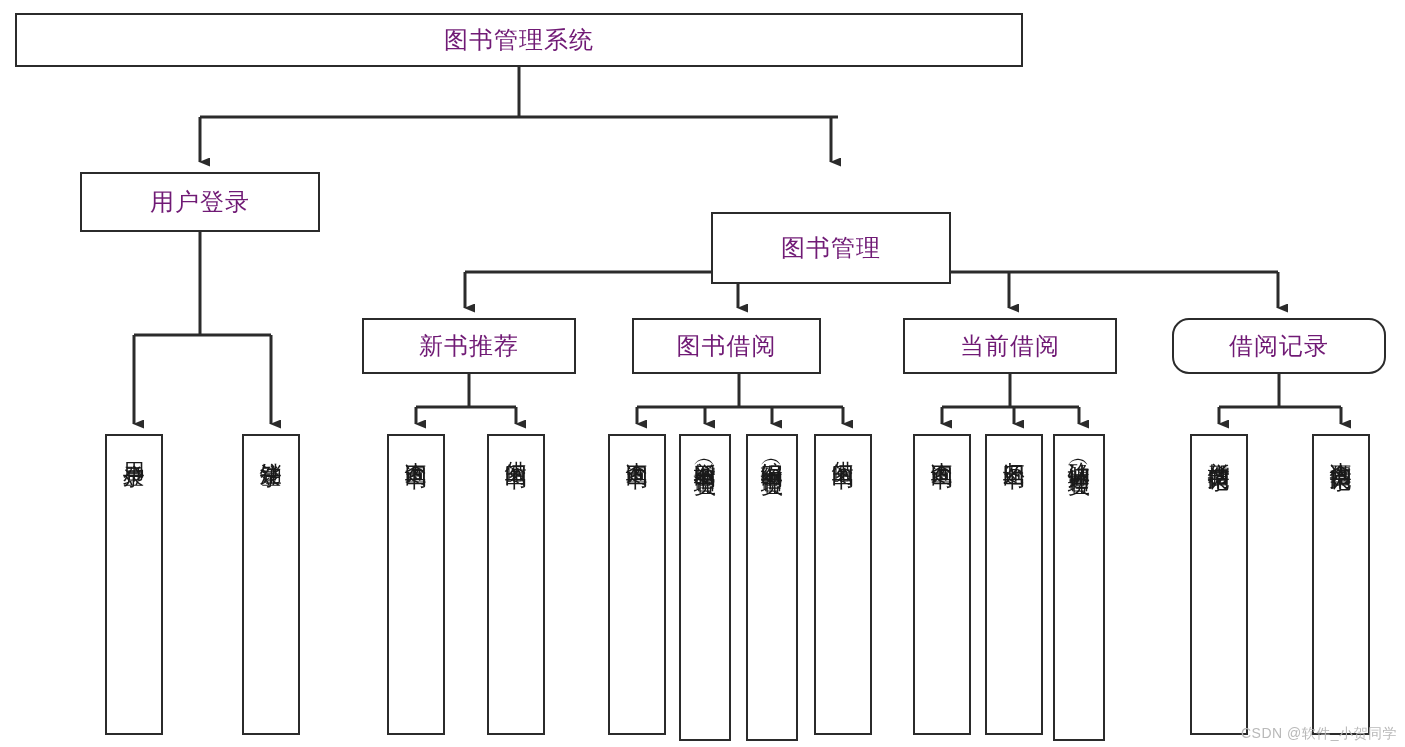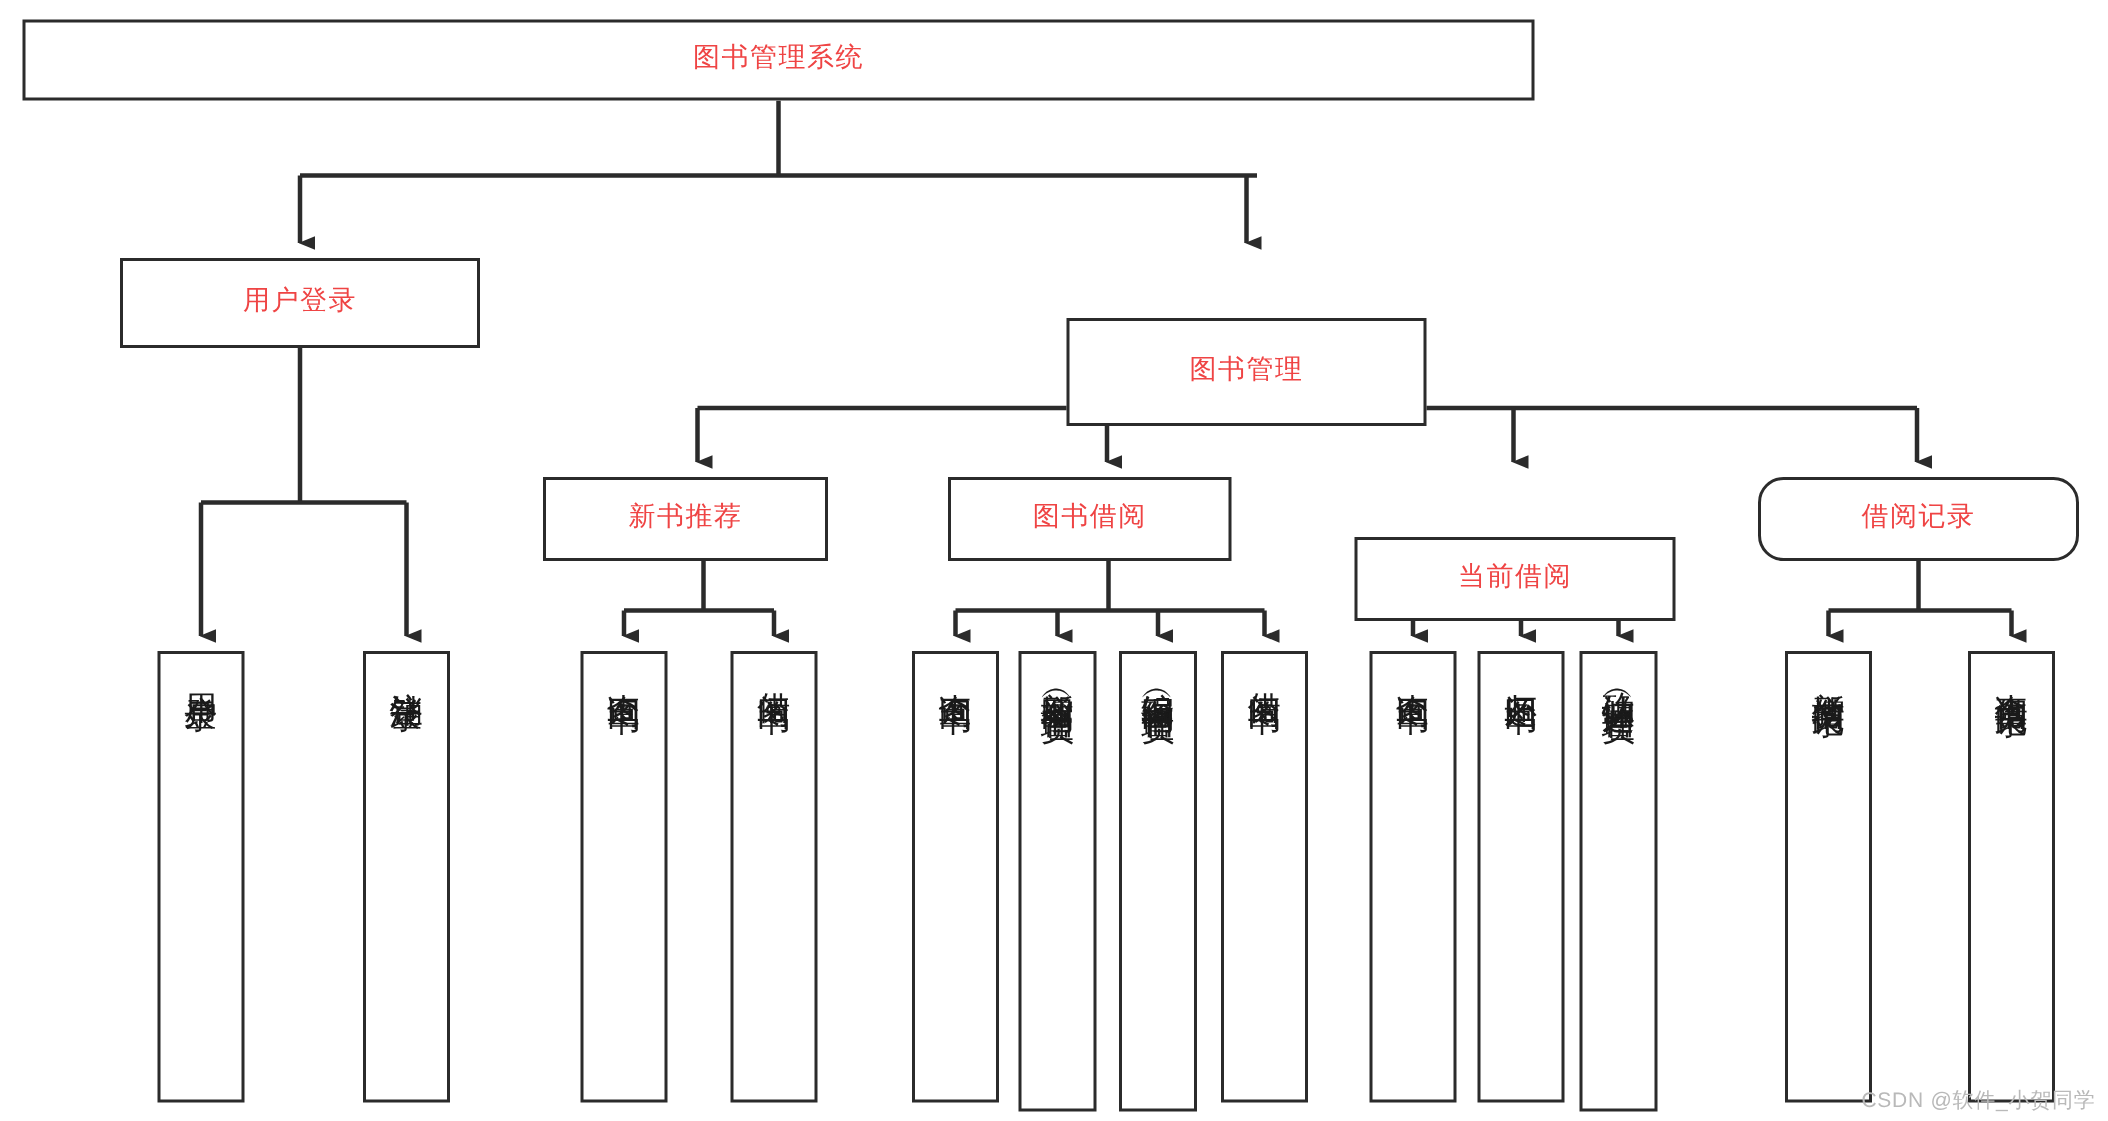--- a/index.html
+++ b/index.html
@@ -31,26 +31,25 @@
     background: #ffffff;
     display: flex;
     align-items: center;
     justify-content: center;
     overflow: hidden;
   }
   .node-box.horizontal {
     flex-direction: row;
   }
   .node-label-h {
-    font-size: 18px;
-    color: #ef4444;
+    font-size: 24px;
+    color: #701a75;
     letter-spacing: 1px;
     line-height: 1;
     white-space: nowrap;
-    font-family: Liberation Mono, monospace;
   }
   .node-box.vertical {
     align-items: flex-start;
     justify-content: center;
     padding-top: 8px;
   }
   .node-label-v {
     font-size: 22px;
     color: #1a1a1a;
     writing-mode: vertical-rl;
@@ -141,27 +140,27 @@
     <span class="node-label-h">图书管理系统</span>
   </div>
 
   <div class="node-box horizontal" style="left: 80px; top: 172px; width: 240px; height: 60px;">
     <span class="node-label-h">用户登录</span>
   </div>
   <div class="node-box horizontal" style="left: 711px; top: 172px; width: 240px; height: 72px; margin-top: 40px;">
     <span class="node-label-h">图书管理</span>
   </div>
 
-  <div class="node-box horizontal" style="left: 362px; top: 318px; width: 190px; height: 56px;">
+  <div class="node-box horizontal" style="left: 362px; top: 318px; width: 214px; height: 56px;">
     <span class="node-label-h">新书推荐</span>
   </div>
   <div class="node-box horizontal" style="left: 632px; top: 318px; width: 189px; height: 56px; text-align: center;">
     <span class="node-label-h">图书借阅</span>
   </div>
-  <div class="node-box horizontal" style="left: 903px; top: 318px; width: 214px; height: 56px; margin-top: 40px;">
+  <div class="node-box horizontal" style="left: 903px; top: 318px; width: 214px; height: 56px;">
     <span class="node-label-h">当前借阅</span>
   </div>
   <div class="node-box horizontal" style="left: 1172px; top: 318px; width: 214px; height: 56px; border-radius: 17px;">
     <span class="node-label-h">借阅记录</span>
   </div>
 
   <div class="node-box vertical" style="left: 105px; top: 434px; width: 58px; height: 301px;">
     <span class="node-label-v">用户登录</span>
   </div>
   <div class="node-box vertical" style="left: 242px; top: 434px; width: 58px; height: 301px;">

